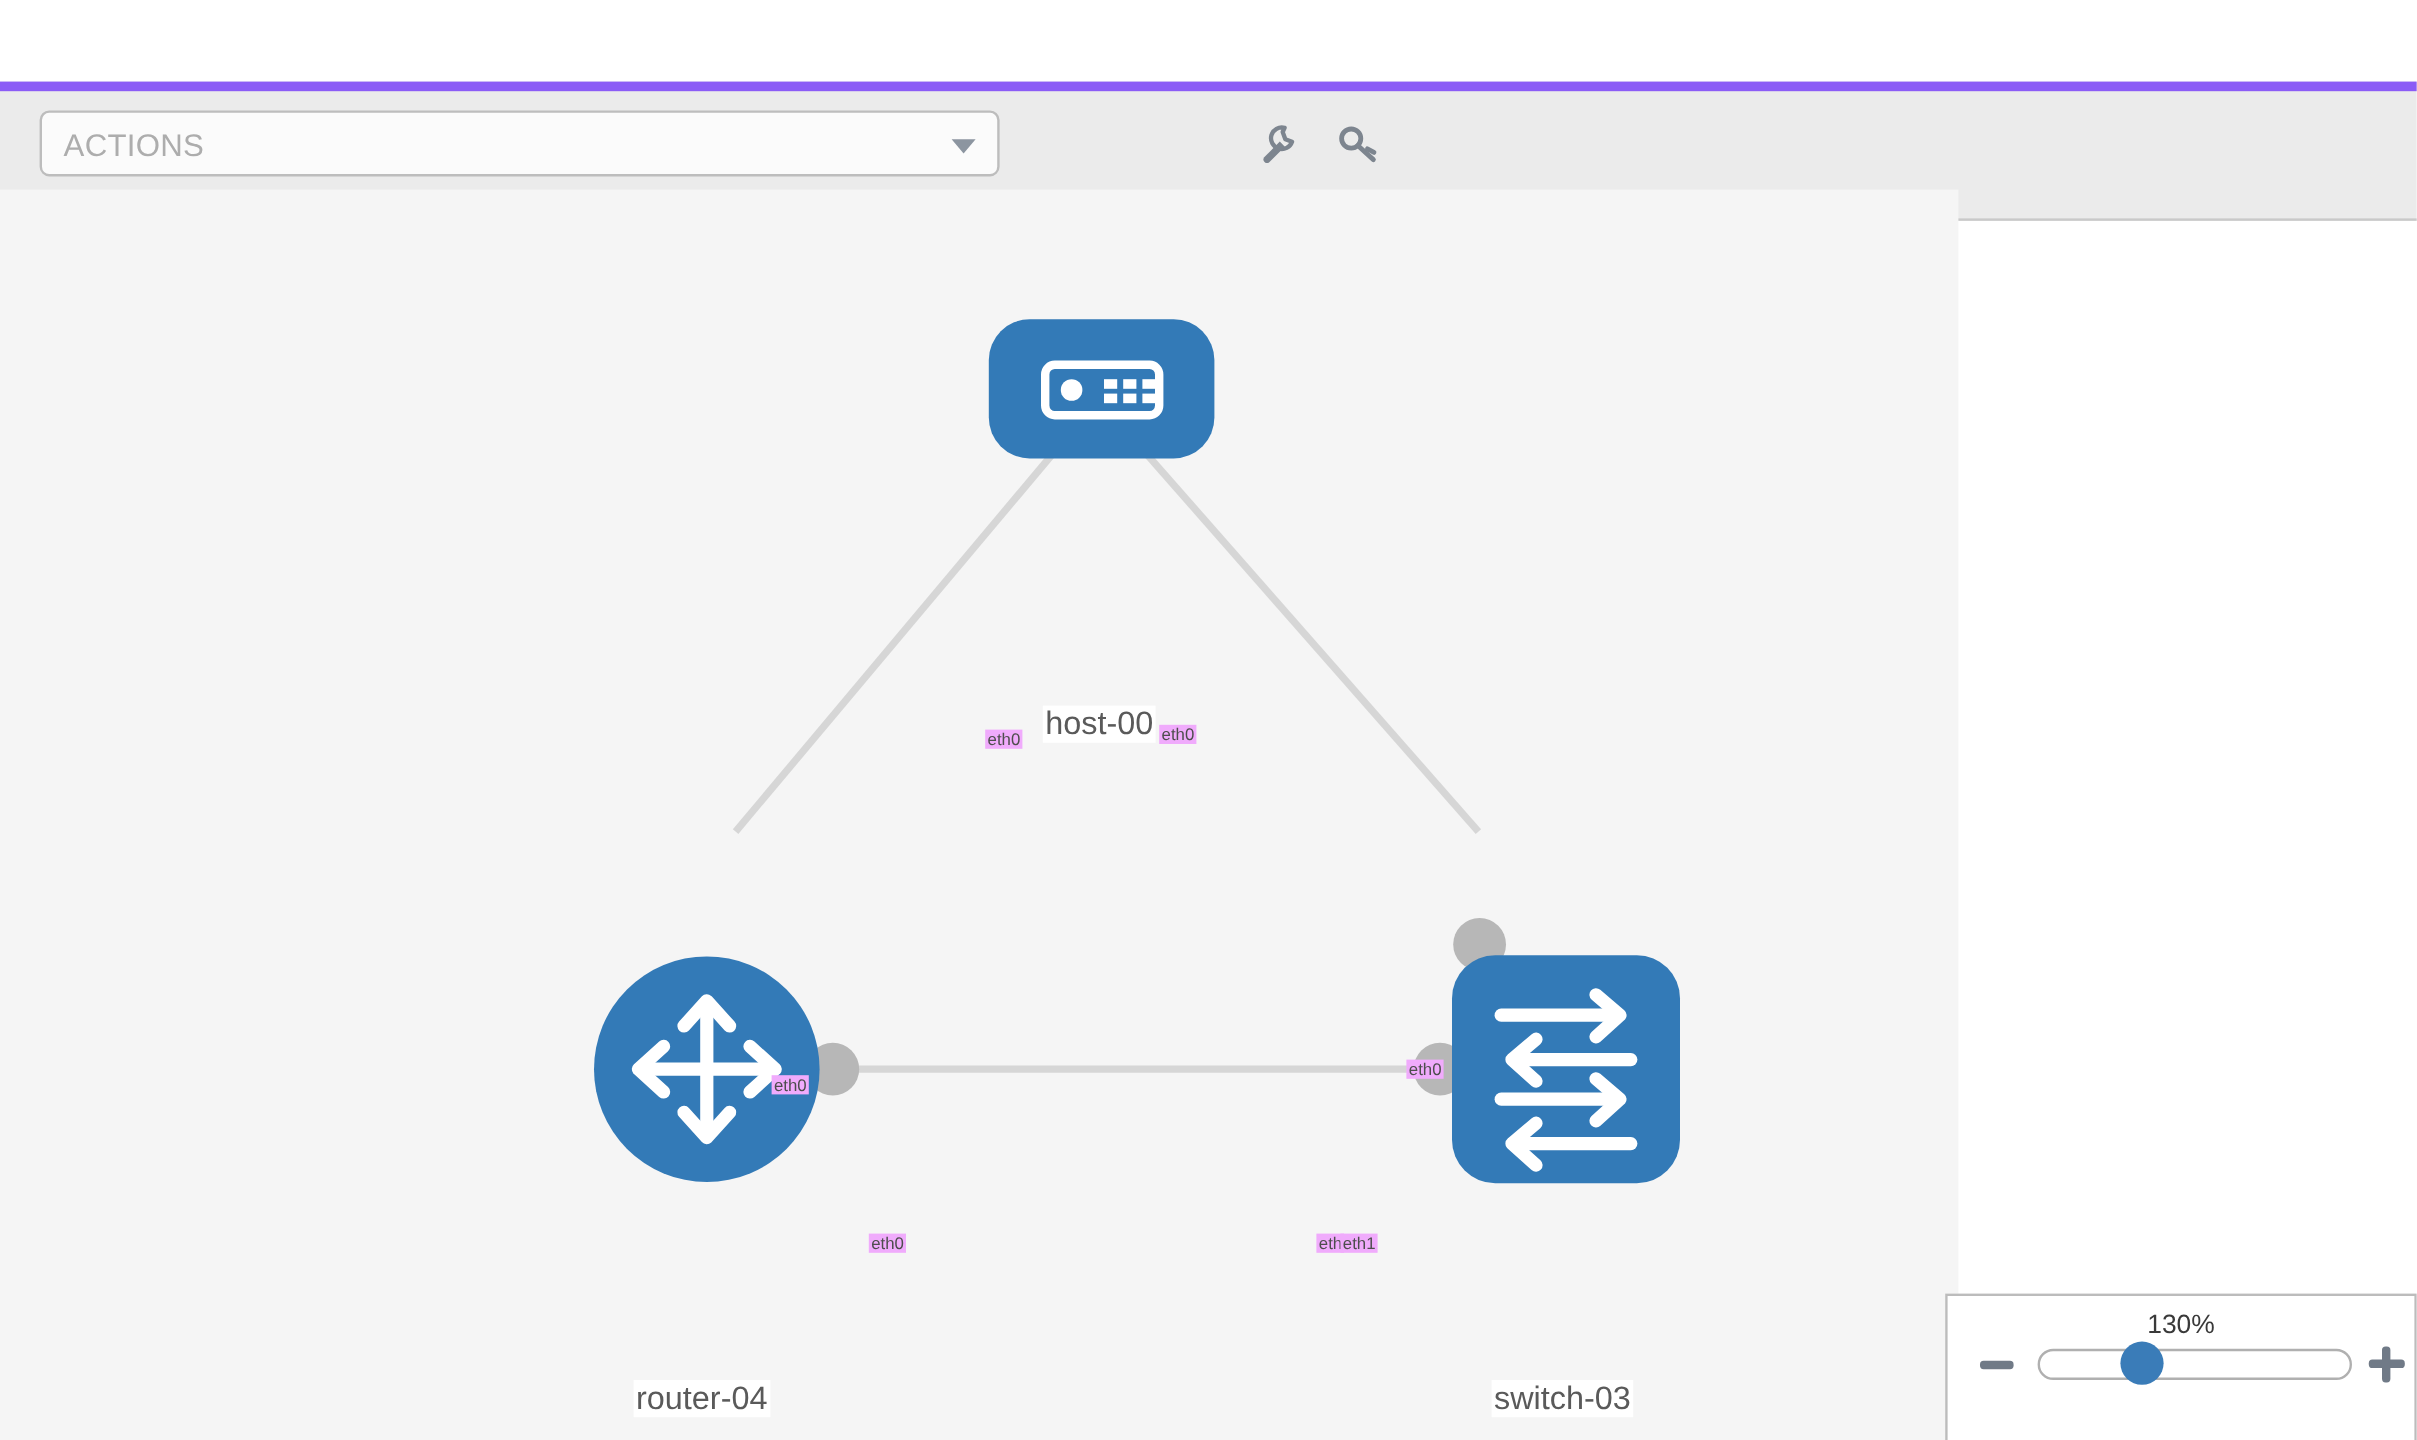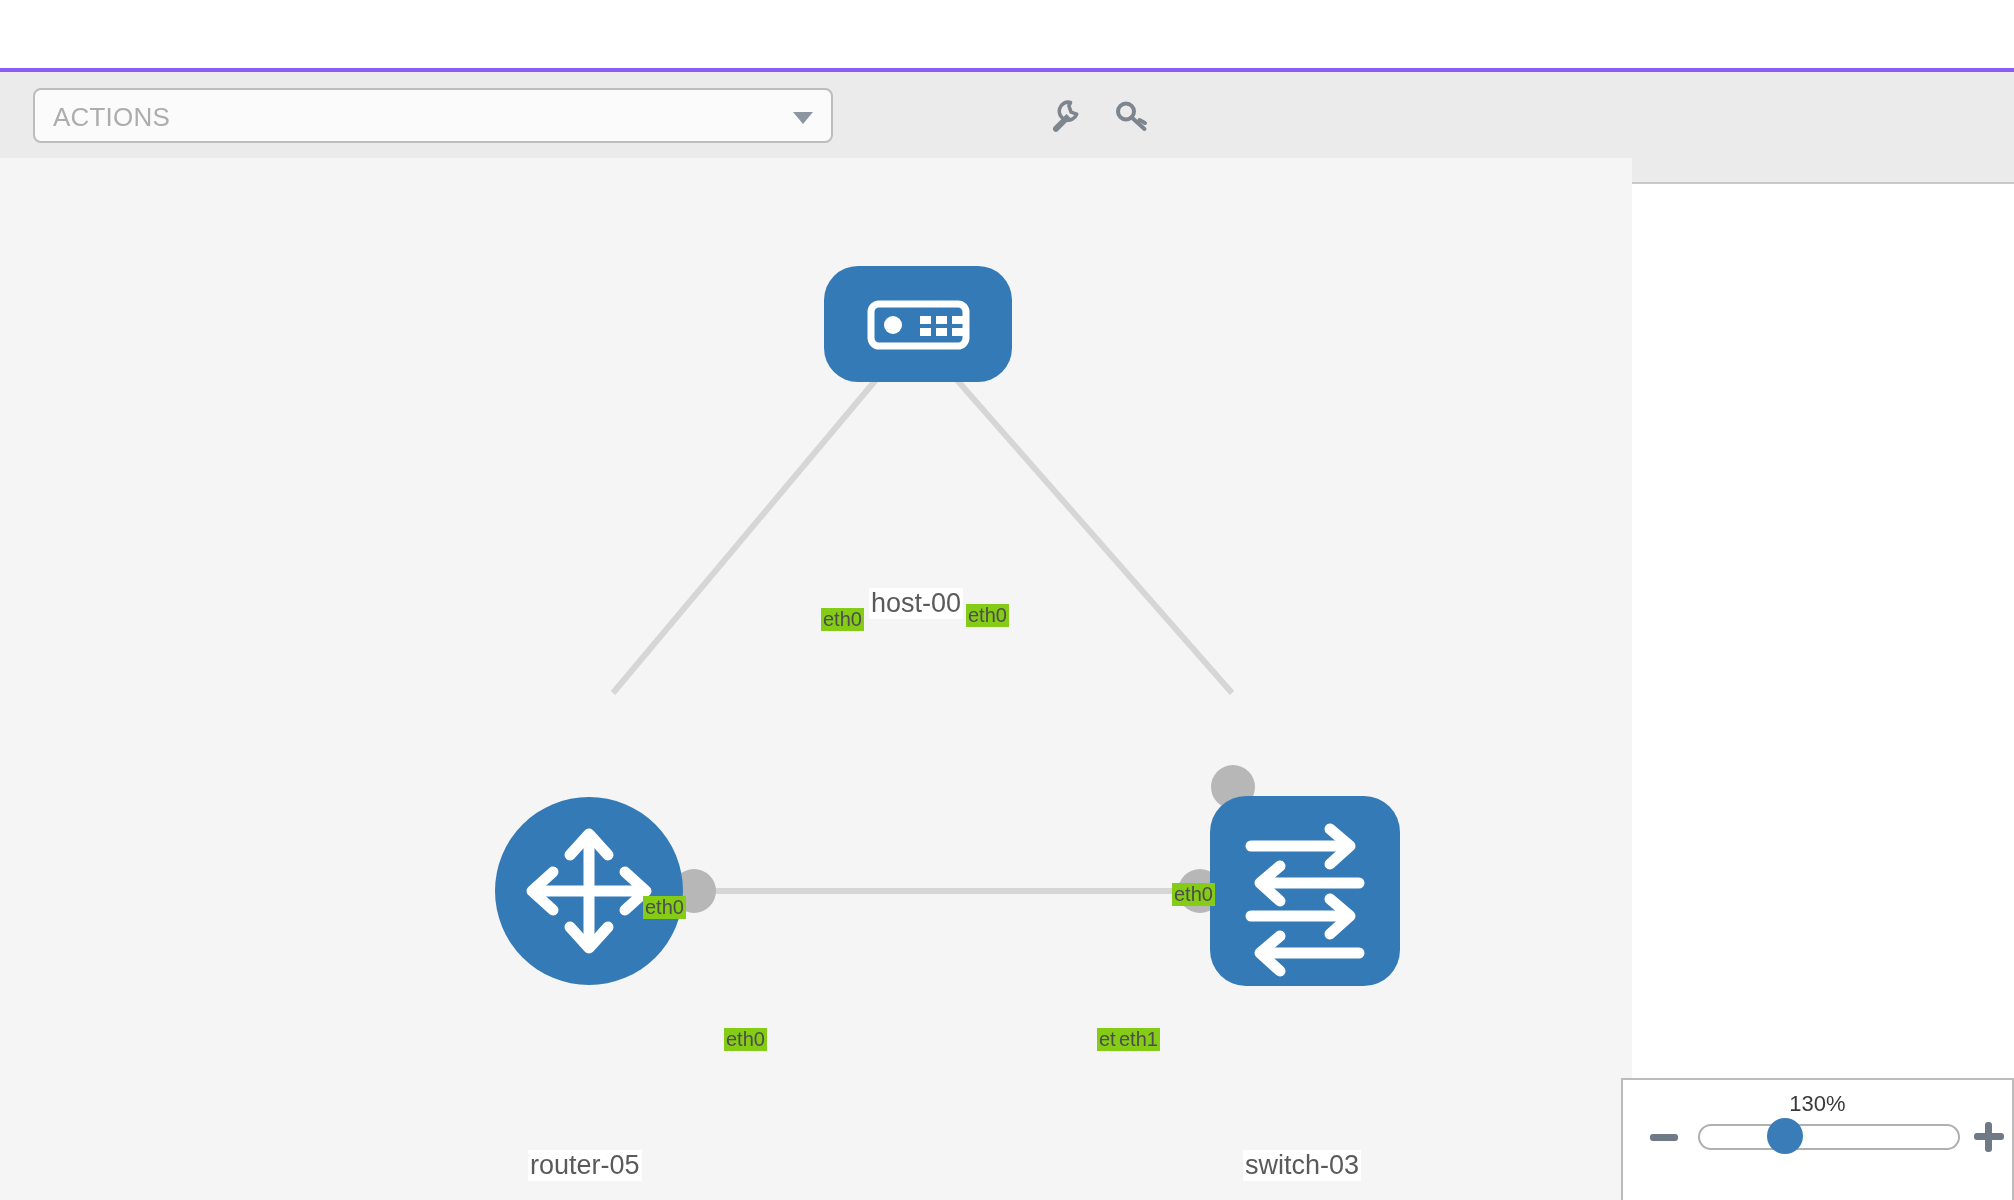--- a/index.html
+++ b/index.html
@@ -52,21 +52,21 @@
   }
   .close-btn svg { display: block; }
 
   
   .toolbar {
     position: absolute;
     left: 0; top: 68px;
     width: 2014px;
     height: 116px;
     background: #ebebeb;
-    border-top: 4px solid #8b5cf6;
+    border-top: 8px solid #8b5cf6;
     border-bottom: 2px solid #c9c9c9;
     box-sizing: border-box;
     padding-left: 17px;
   }
   .actions-select {
     position: absolute;
     left: 33px;
     top: 16px;
     width: 800px;
     height: 55px;
@@ -142,23 +142,23 @@
     position: absolute;
     font-size: 27px;
     color: #5a5a5a;
     background: #ffffff;
     white-space: nowrap;
     padding: 0 2px;
     line-height: 1.15;
   }
   .iface-label {
     position: absolute;
-    font-size: 20px;
+    font-size: 14px;
     color: #4d4d4d;
-    background: #84cc16;
+    background: #f0abfc;
     white-space: nowrap;
     padding: 0 2px;
     line-height: 1.15;
   }
 
   
   .zoom-panel {
     position: absolute;
     left: 1621px;
     top: 1078px;
@@ -311,21 +311,21 @@
           <path d="M1280 708 L1260 725 L1280 743"></path>
           <path d="M1251 758 L1348 758"></path>
           <path d="M1330 741 L1350 758 L1330 776"></path>
           <path d="M1359 795 L1262 795"></path>
           <path d="M1280 778 L1260 795 L1280 813"></path>
         </g>
       </g>
     </svg>
 
     <div class="node-label" style="left:869px; top:430px;">host-00</div>
-    <div class="node-label" style="left:528px; top:992px;">router-05</div>
+    <div class="node-label" style="left:528px; top:992px;">router-04</div>
     <div class="node-label" style="left:1243px; top:992px;">switch-03</div>
 
     <div class="iface-label" style="left:821px; top:450px;">eth0</div>
     <div class="iface-label" style="left:966px; top:446px;">eth0</div>
 
     <div class="iface-label" style="left:643px; top:738px;">eth0</div>
     <div class="iface-label" style="left:724px; top:870px;">eth0</div>
 
     <div class="iface-label" style="left:1172px; top:725px;">eth0</div>
     <div class="iface-label" style="left:1097px; top:870px;">eth</div>

